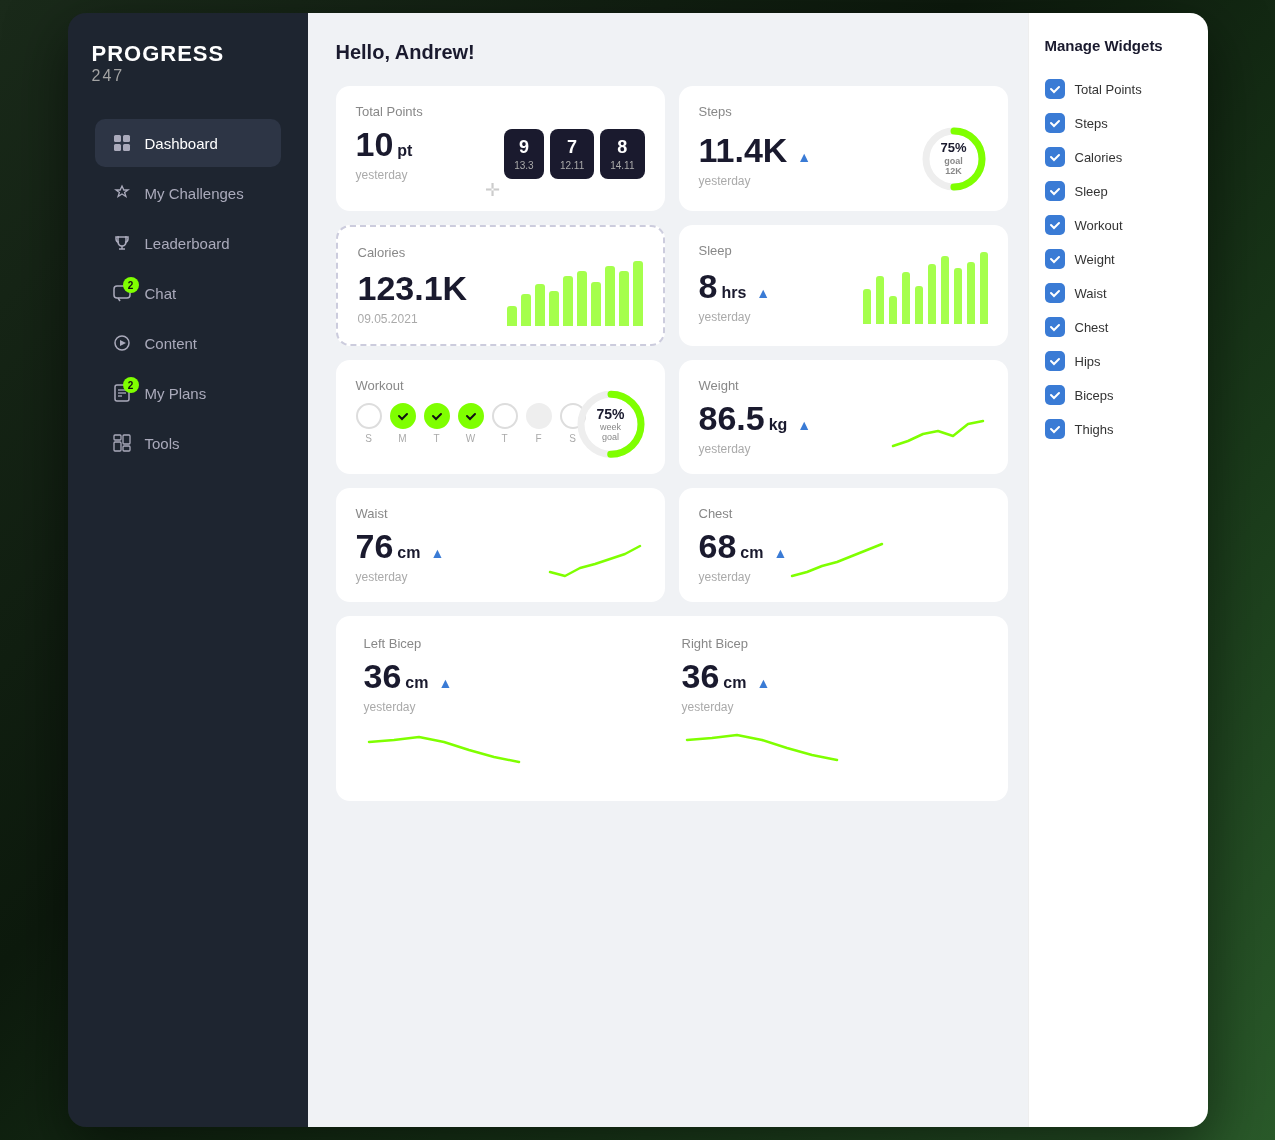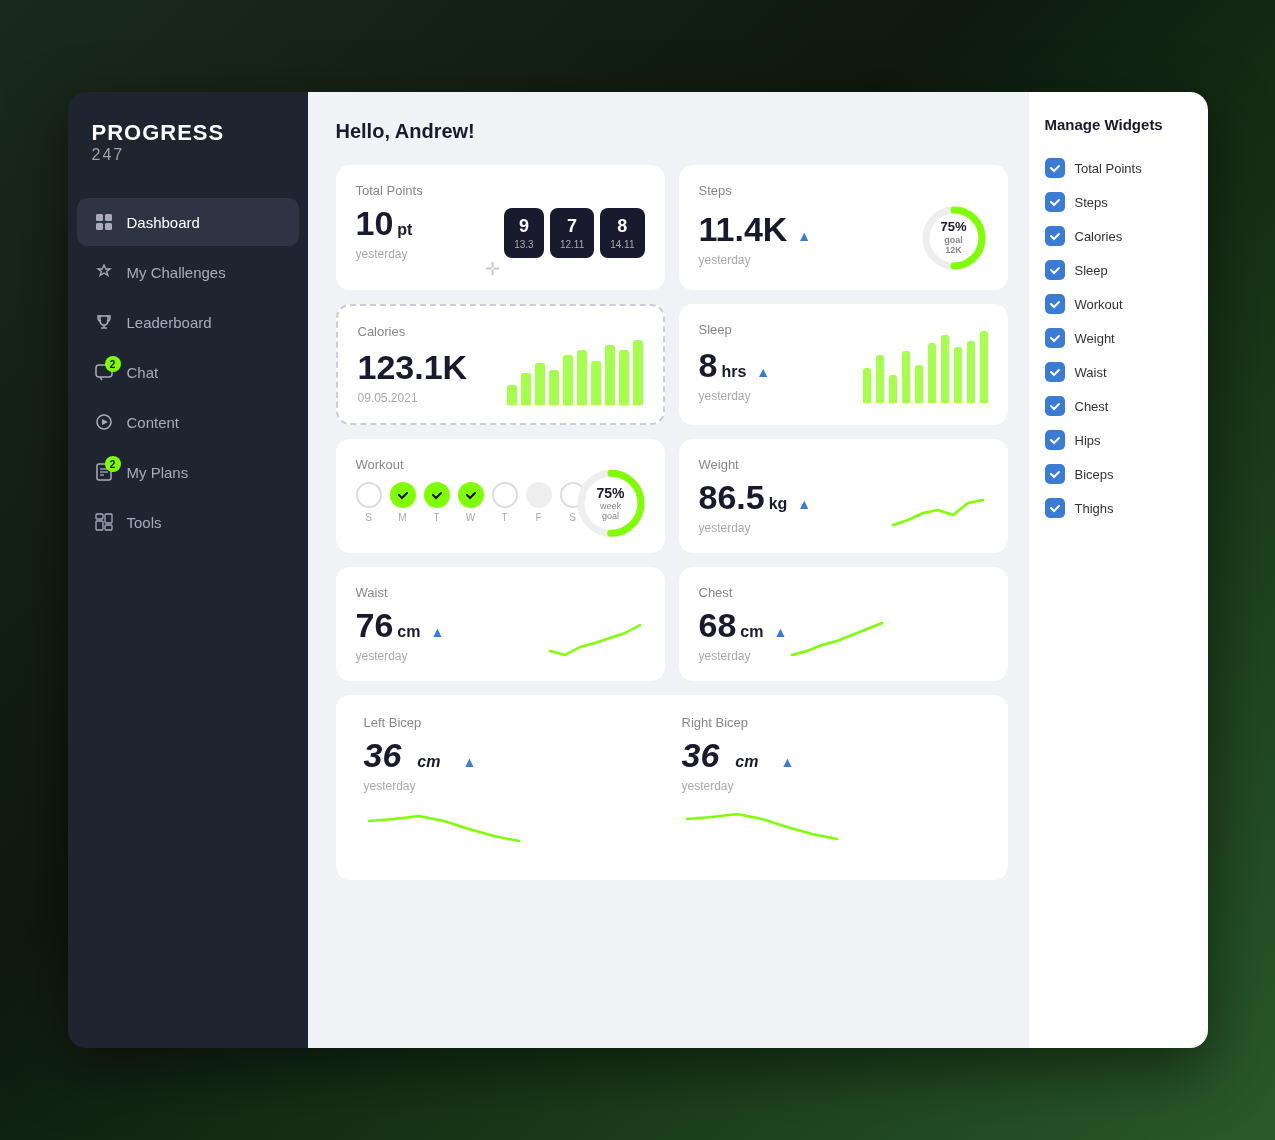--- a/index.html
+++ b/index.html
@@ -8,21 +8,21 @@
       height: 1140px;
       background: linear-gradient(135deg, #1a2a1a 0%, #0d1a0d 40%, #1a3a1a 70%, #2a5a2a 100%);
       font-family: 'Segoe UI', Arial, sans-serif;
       overflow: hidden;
       display: flex;
       align-items: center;
       justify-content: center;
     }
     .app-container {
       width: 1140px;
-      height: 956px;
+      height: 1114px;
       display: flex;
       border-radius: 18px;
       overflow: hidden;
       box-shadow: 0 20px 60px rgba(0,0,0,0.5);
     }
     
     .sidebar {
       width: 240px;
       min-width: 240px;
       background: #1e2530;
@@ -53,21 +53,21 @@
     .nav-item {
       display: flex;
       align-items: center;
       gap: 12px;
       padding: 13px 16px;
       cursor: pointer;
       color: #aab;
       font-size: 15px;
       font-weight: 500;
       border-radius: 10px;
-      margin: 2px 9px;
+      margin: 2px 27px;
       position: relative;
     }
     .nav-item.active {
       background: #2d3545;
       color: white;
     }
     .nav-icon {
       width: 22px;
       height: 22px;
       display: flex;
@@ -311,21 +311,21 @@
       background: white;
       border-radius: 14px;
       padding: 20px 28px;
       display: grid;
       grid-template-columns: 1fr 1fr;
       gap: 20px;
       margin-top: 14px;
     }
     .bicep-section {}
     .bicep-label { font-size: 13px; color: #888; font-weight: 500; margin-bottom: 6px; }
-    .bicep-value { font-size: 34px; font-weight: 800; color: #1a1a2e; display: flex; align-items: baseline; gap: 16px; font-style: italic; }
+    .bicep-value { font-size: 34px; font-weight: 800; color: #1a1a2e; display: flex; align-items: baseline; gap: 4px; }
     .bicep-date { font-size: 12px; color: #aaa; margin-top: 4px; }
   </style>
 </head>
 <body>
 
 <div class="app-container">
 
   <div class="sidebar">
     <div class="logo">
       <div class="logo-text">PROGRESS</div>

